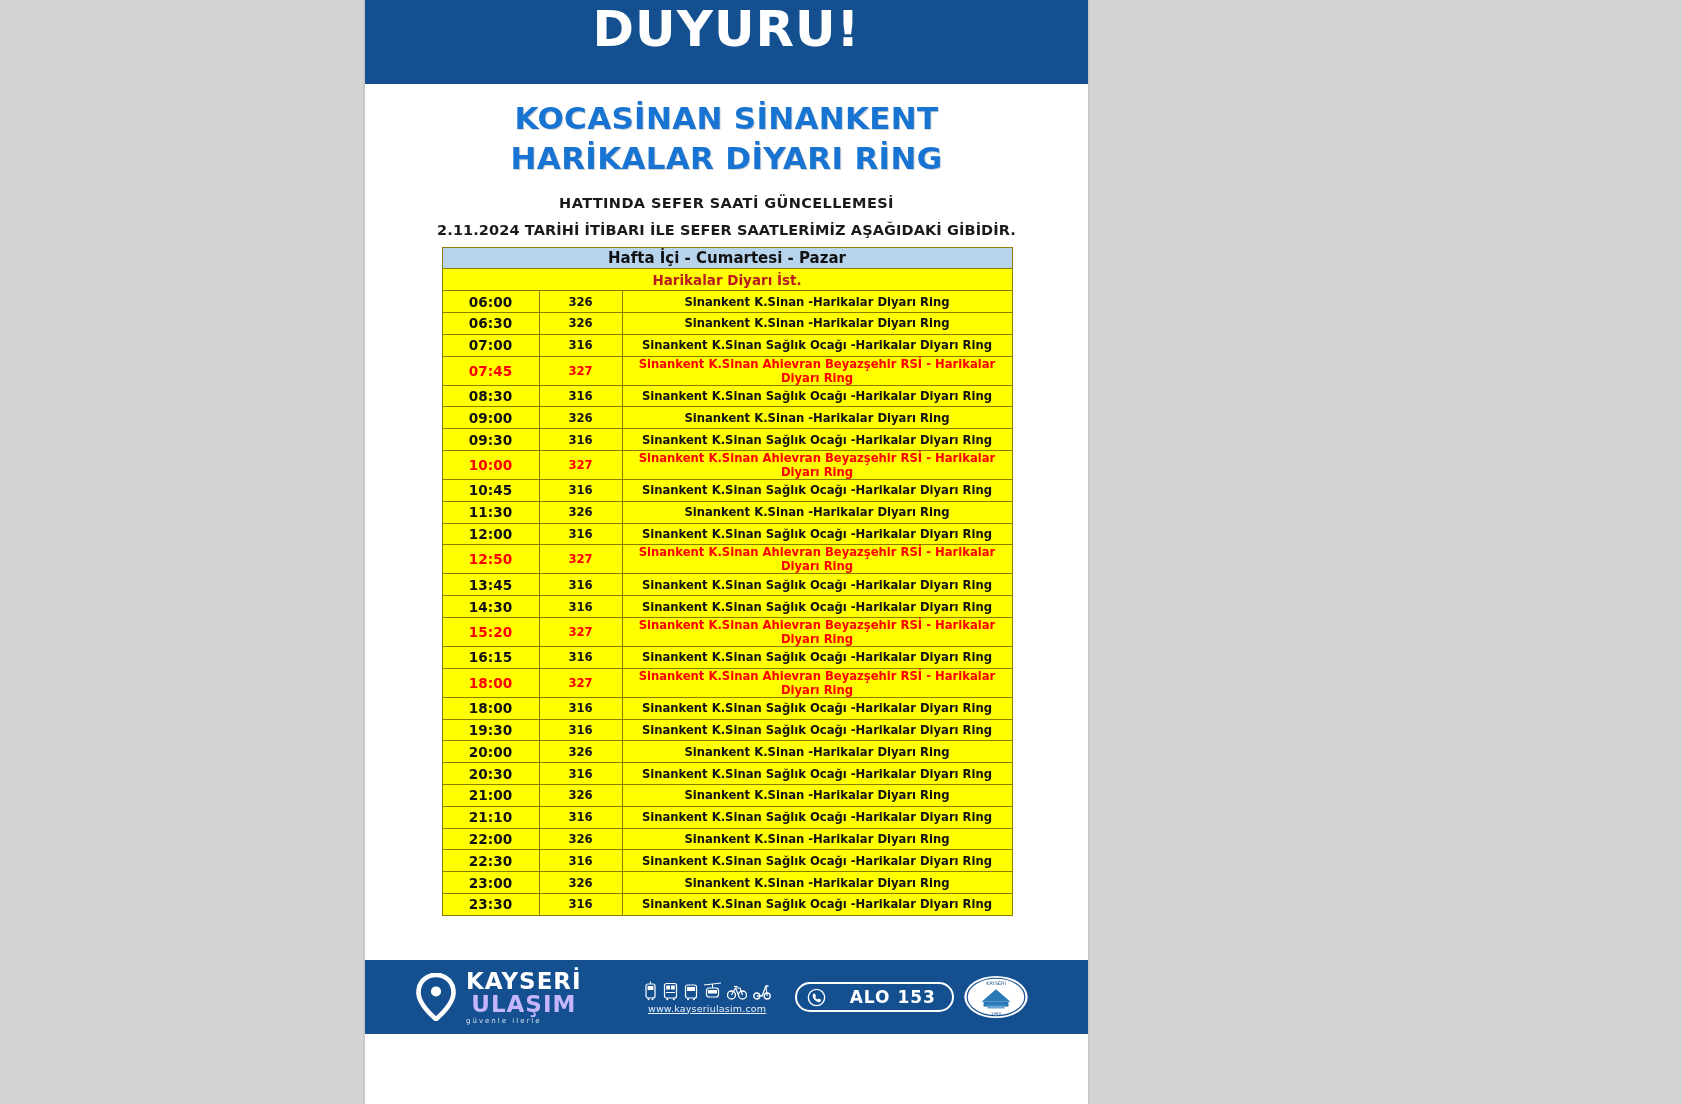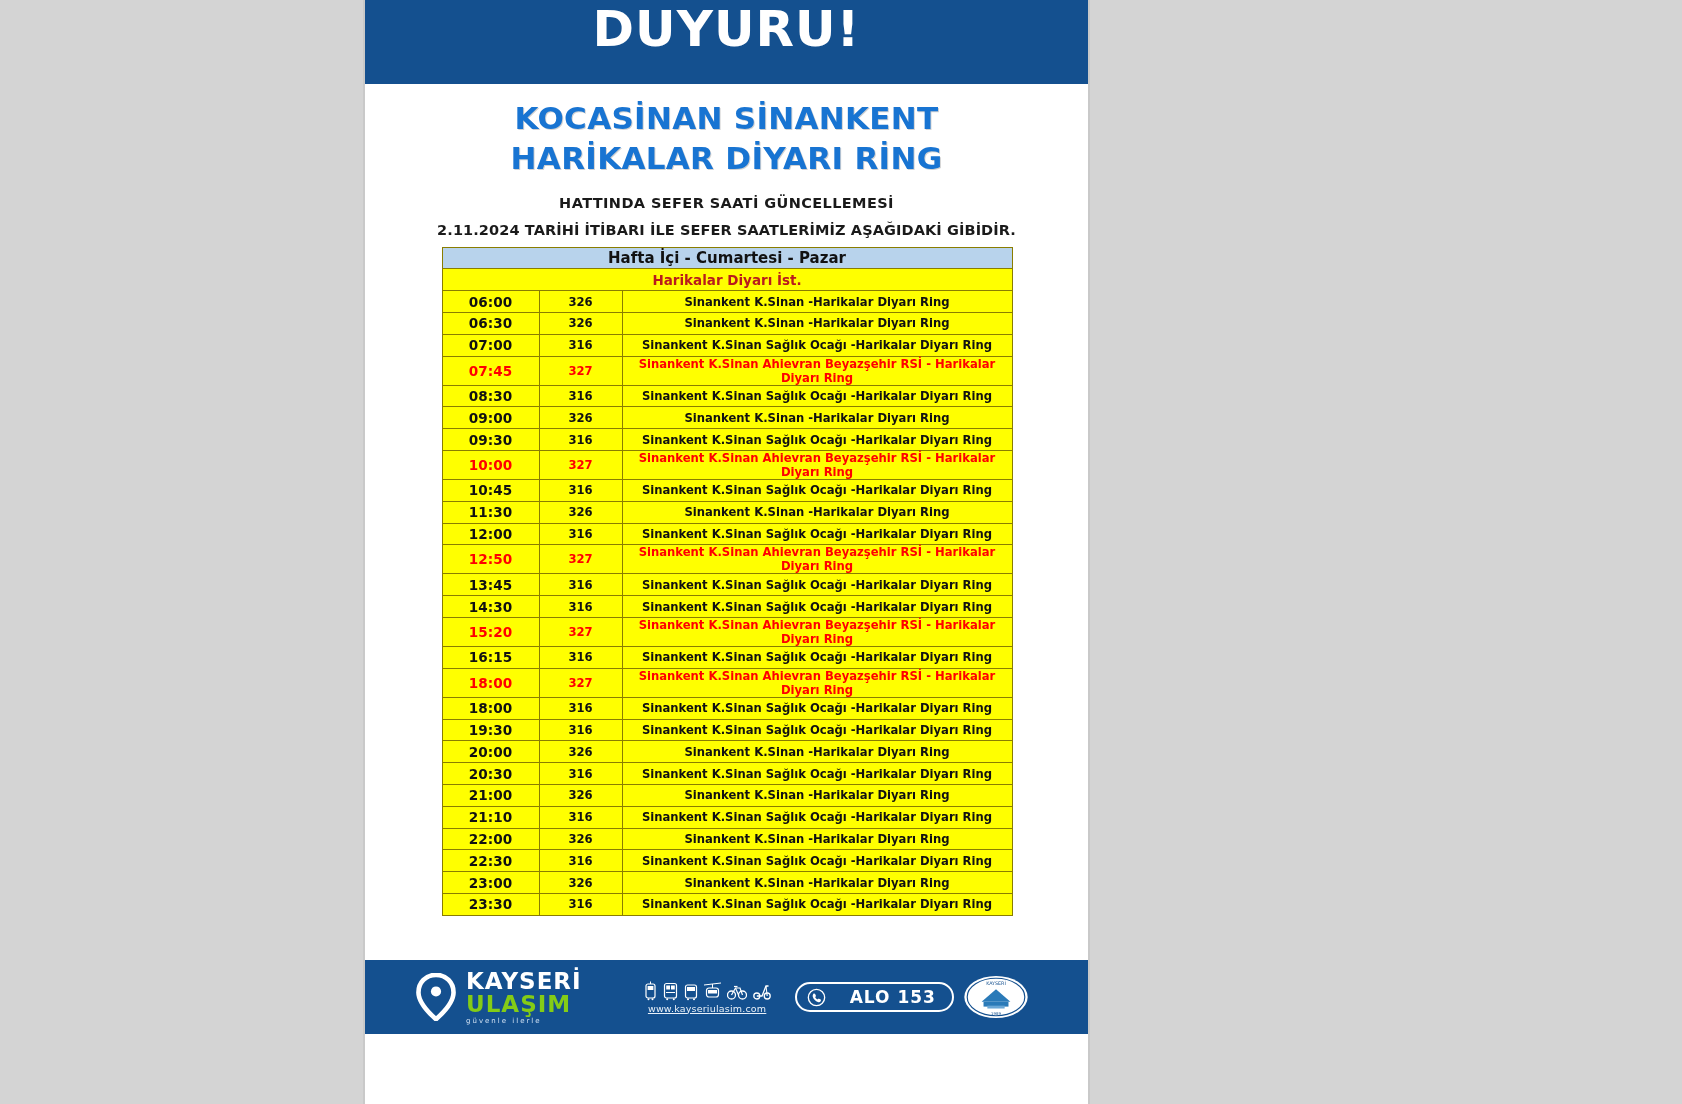--- a/index.html
+++ b/index.html
@@ -147,22 +147,23 @@
     gap: 9px;
     margin-left: 28px;
   }
   .brand-mark { width: 42px; height: 48px; display:block; }
   .brand-text { line-height: 1.0; }
   .brand-l1 {
     color: #ffffff; font-size: 23px; font-weight: bold; letter-spacing: 1px;
     font-family: "DejaVu Sans", sans-serif;
   }
   .brand-l2 {
-    color: #84cc16; font-size: 23px; font-weight: bold; letter-spacing: 1px;
-    font-family: "DejaVu Sans", sans-serif;
+    color: #c4b5fd; font-size: 23px; font-weight: bold; letter-spacing: 1px;
+    font-family: "DejaVu Sans", sans-serif;
+    text-align: center;
   }
   .brand-l3 {
     color: #cfe0f2; font-size: 7px; letter-spacing: 2px; margin-top: 2px;
     font-family: "DejaVu Sans", sans-serif;
   }
   .mid-block {
     margin-left: 62px;
     display: flex;
     flex-direction: column;
     align-items: center;

